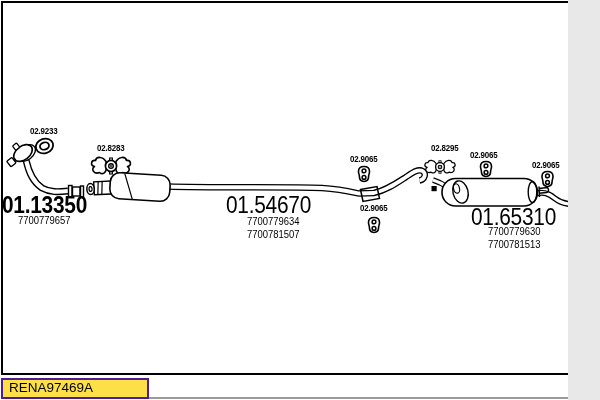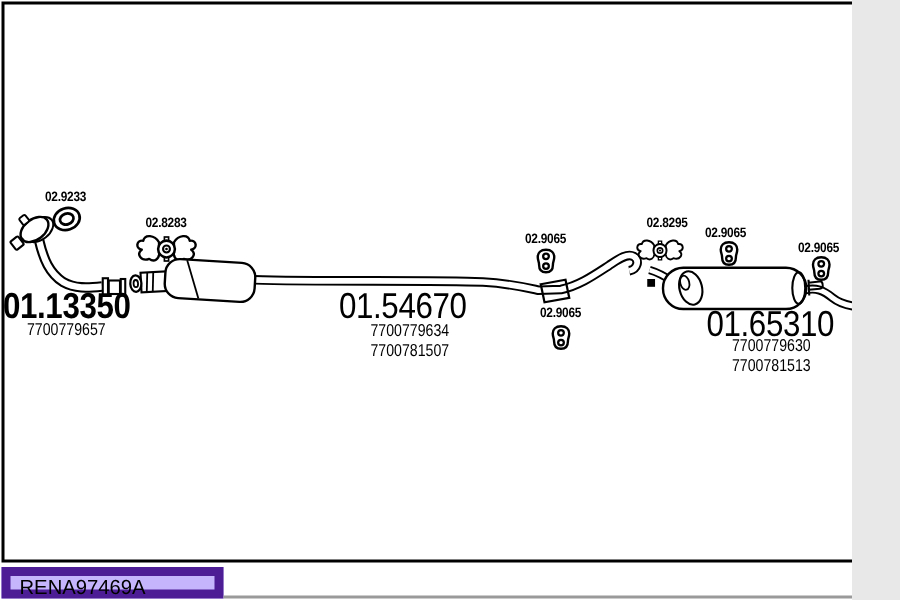--- a/index.html
+++ b/index.html
@@ -12,21 +12,21 @@
     border:2px solid #000;box-sizing:border-box;background:#fff;
   }
   #art{position:absolute;left:0;top:0;}
   .lbl{position:absolute;white-space:nowrap;line-height:1.05;}
   .code{font-size:9px;font-weight:bold;transform:scaleX(0.88);transform-origin:left top;letter-spacing:-0.2px;}
   .bignum{font-size:24px;transform:scaleX(0.87);transform-origin:left top;letter-spacing:-0.3px;}
   .bold{font-weight:bold;}
   .oe{font-size:11.5px;transform:scaleX(0.82);transform-origin:left top;letter-spacing:0px;}
   #plate-box{
     position:absolute;left:1px;top:378px;width:148px;height:21px;
-    border:6px solid #4c1d95;box-sizing:border-box;background:#c4b5fd;
+    border:2px solid #4c1d95;box-sizing:border-box;background:#fde047;
   }
   #plate-box span{display:block;font-size:13.5px;line-height:16px;padding-left:6px;}
   #bottom-hairline{position:absolute;left:149px;top:397px;width:451px;height:2px;background:#9a9a9a;}
 </style>
 </head>
 <body>
 
 <div id="stage">
 
   <div id="frame"></div>

